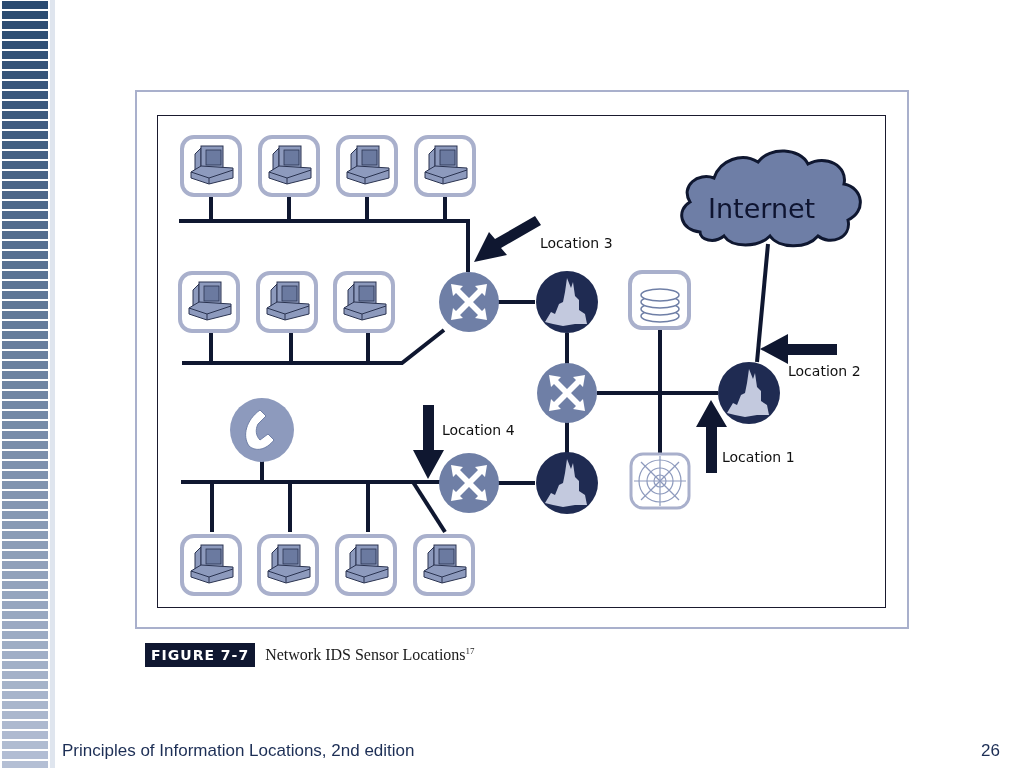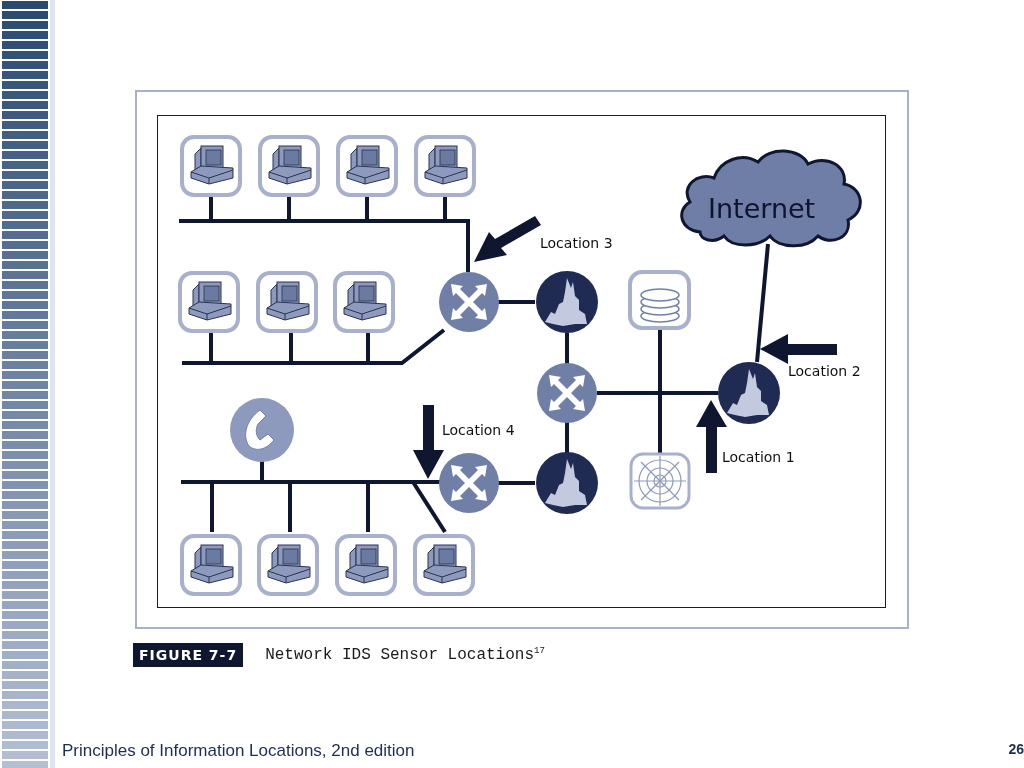--- a/index.html
+++ b/index.html
@@ -4,25 +4,25 @@
 <style>
   html, body { margin: 0; padding: 0; }
   body { width: 1024px; height: 768px; position: relative; background: #ffffff; overflow: hidden; font-family: "Liberation Sans", sans-serif; }
   .stripe-bar { position: absolute; left: 0; top: 0; width: 50px; height: 768px; background: #ffffff; }
   .stripe-edge { position: absolute; left: 50px; top: 0; width: 5px; height: 768px; background: #dfe5ee; }
   .stripe { position: absolute; left: 2px; width: 46px; height: 8px; }
   .frame-outer { position: absolute; left: 135px; top: 90px; width: 774px; height: 539px; border: 2px solid #a9b0cc; background: #fff; box-sizing: border-box; }
   .frame-inner { position: absolute; left: 157px; top: 115px; width: 729px; height: 493px; border: 1px solid #1a1a2e; box-sizing: border-box; }
   svg.diagram { position: absolute; left: 0; top: 0; }
   .caption { position: absolute; left: 133px; top: 643px; display: flex; align-items: center; }
-  .fig-badge { background: #0f1730; color: #fff; font-family: "DejaVu Sans", sans-serif; font-weight: bold; font-size: 14px; letter-spacing: 1px; padding: 2px 6px 2px 6px; height: 20px; line-height: 20px; }
-  .fig-title { font-family: Liberation Mono, monospace; font-size: 16px; color: #1a1a1a; margin-left: 22px; }
+  .fig-badge { background: #0f1730; color: #fff; font-family: "DejaVu Sans", sans-serif; font-weight: bold; font-size: 14px; letter-spacing: 1px; padding: 2px 6px 2px 6px; height: 20px; line-height: 20px; margin-left: 12px; }
+  .fig-title { font-family: Liberation Serif, serif; font-size: 16px; color: #1a1a1a; margin-left: 10px; }
   .fig-title sup { font-size: 9px; }
   .footer-left { position: absolute; left: 62px; top: 741px; font-size: 17px; color: #1c2e55; }
-  .footer-right { position: absolute; right: 0; top: 741px; font-size: 14px; color: #1c2e55; font-weight: bold; }
+  .footer-right { position: absolute; right: 24px; top: 741px; font-size: 17px; color: #1c2e55; }
   .lbl { font-family: "DejaVu Sans", sans-serif; font-size: 14px; fill: #111; font-weight: 500; }
   .inet { font-family: "DejaVu Sans", sans-serif; font-size: 27px; fill: #0e1430; }
 </style>
 </head>
 <body>
 
 <div class="stripe-bar" id="stripes">
     <div class="stripe" style="top: 1px; background: rgb(42, 74, 112);"></div>
     <div class="stripe" style="top: 11px; background: rgb(44, 76, 113);"></div>
     <div class="stripe" style="top: 21px; background: rgb(46, 77, 115);"></div>

